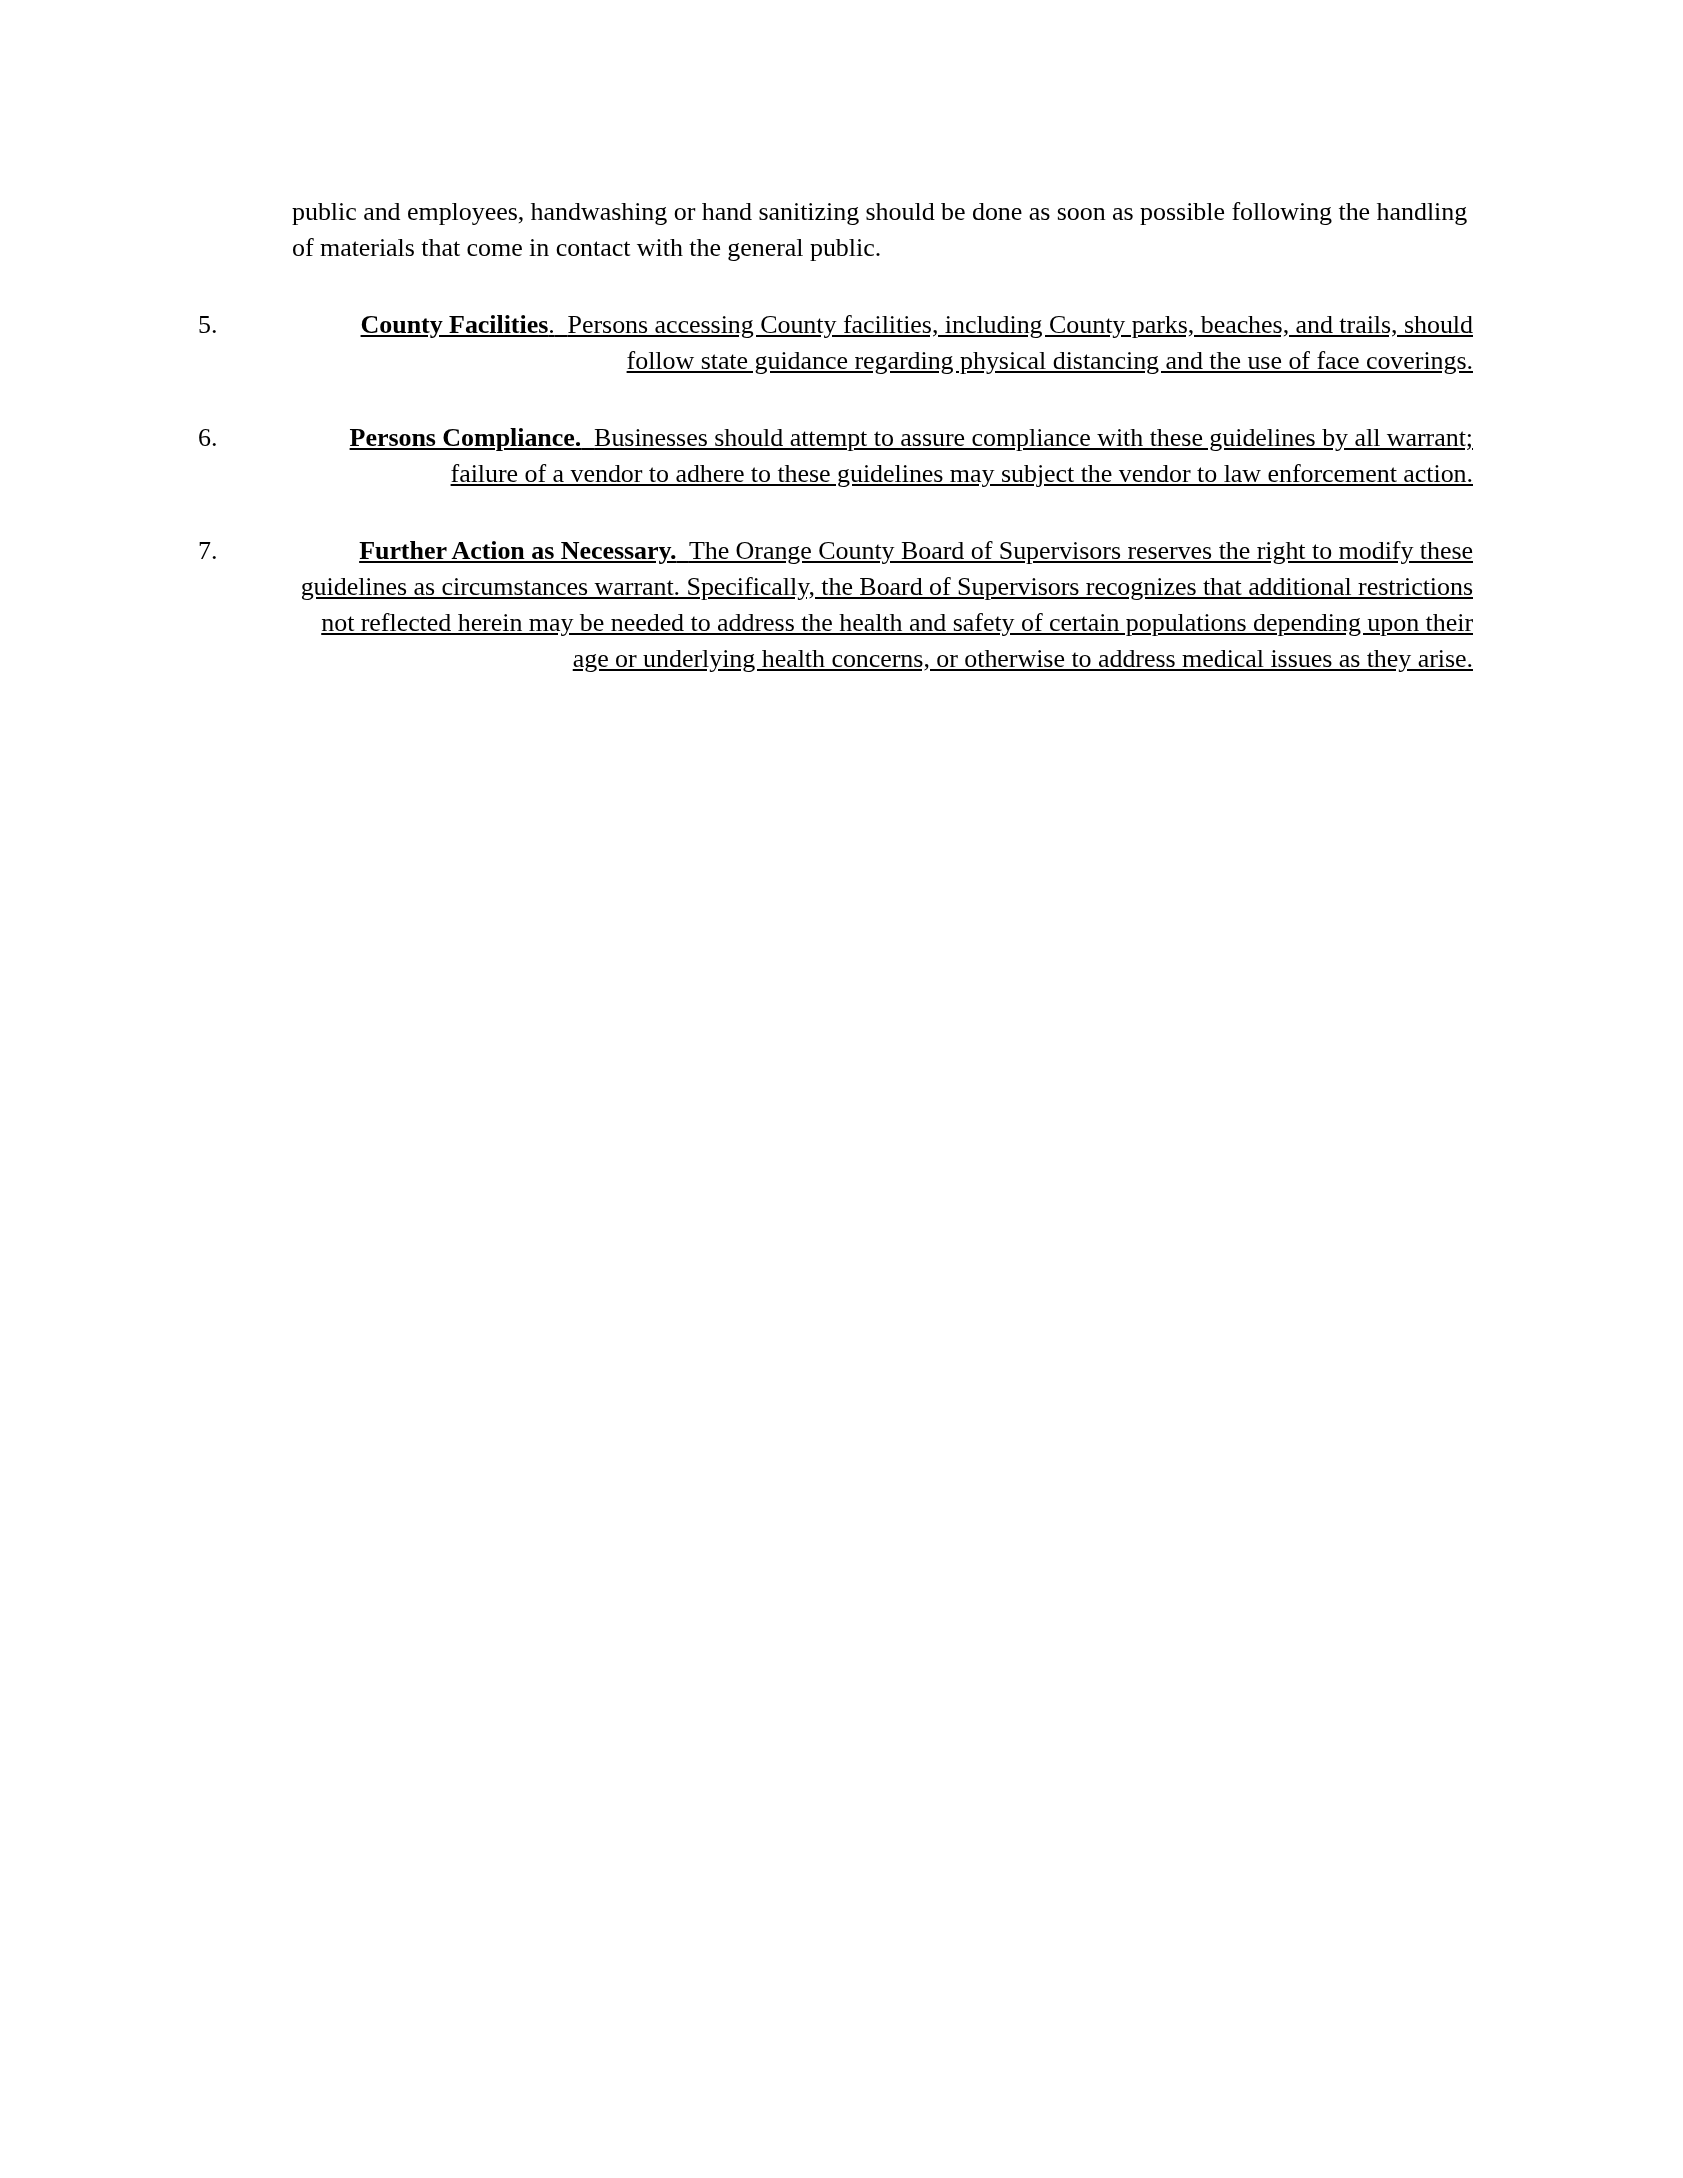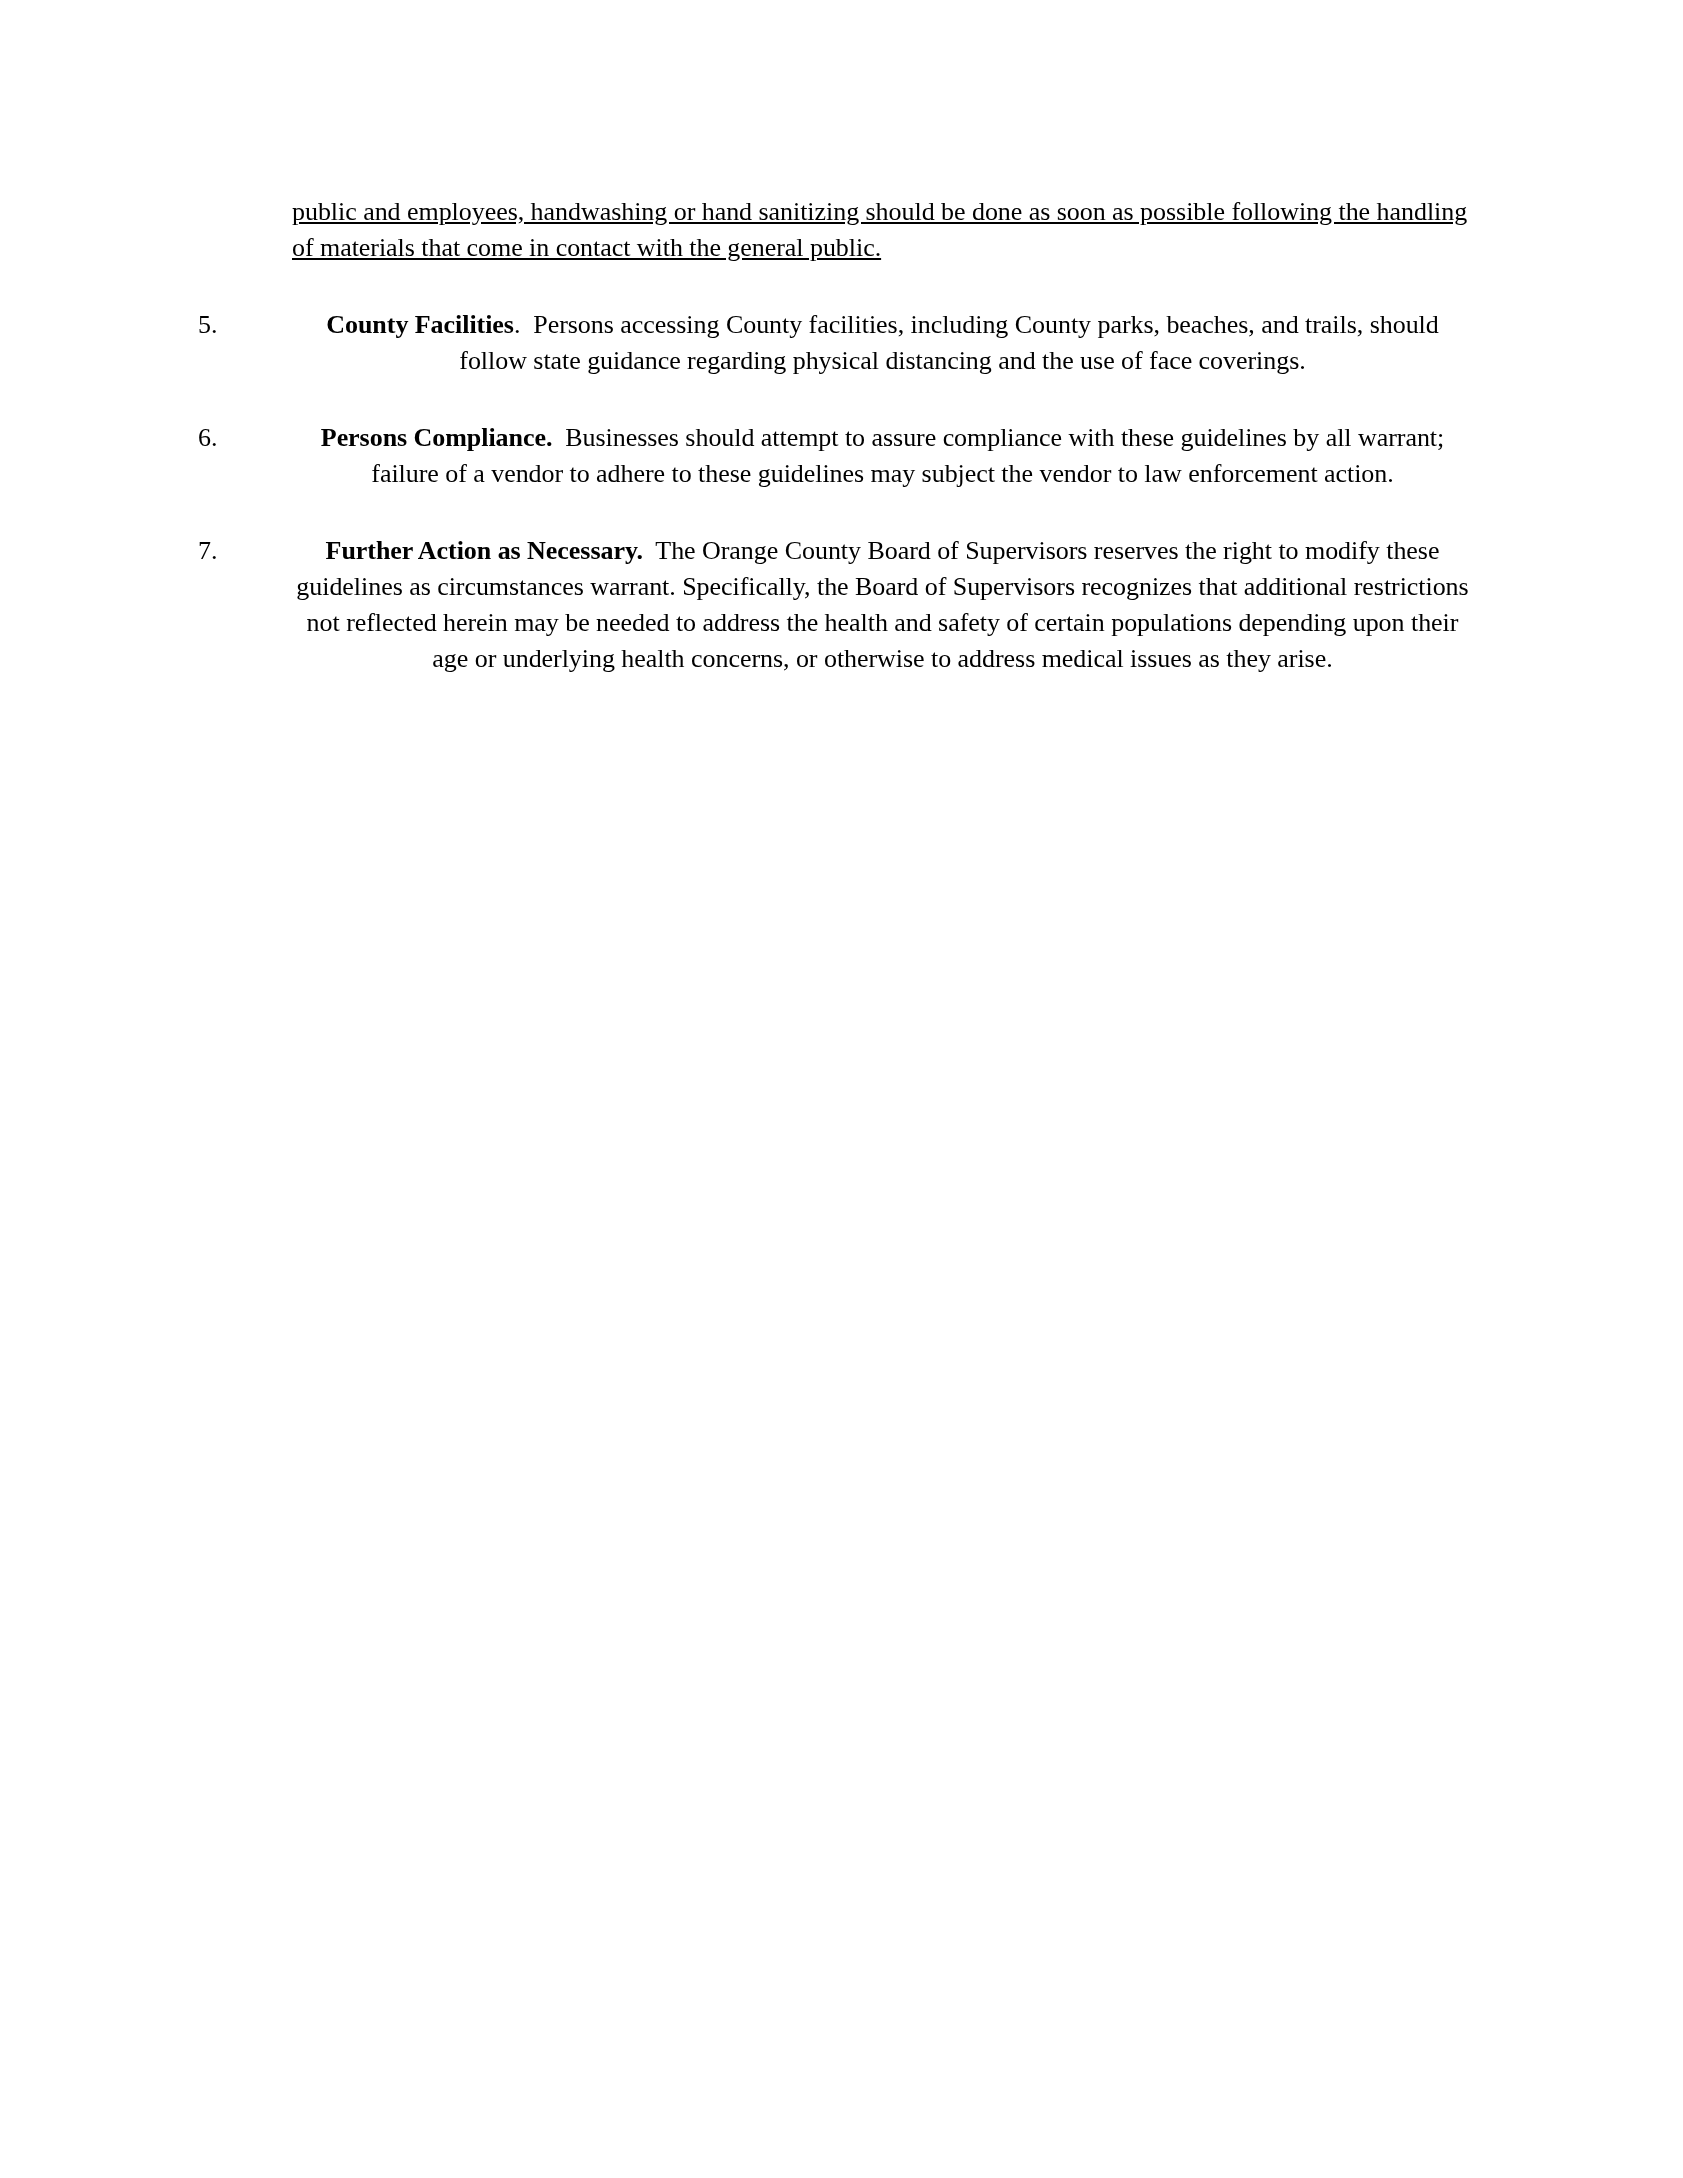--- a/index.html
+++ b/index.html
@@ -33,21 +33,20 @@
   }
 
   
   .continuation {
     margin: 0 0 0 98px;
     width: 1181px;
     font-size: 26px;
     line-height: 36px;
     text-align: left;
     letter-spacing: -0.05px;
-    text-decoration: underline;
   }
 
   
   .item {
     display: flex;
     align-items: flex-start;
     margin-top: 41px;
   }
 
   .item-number {
@@ -58,22 +57,23 @@
     text-align: left;
     padding-left: 4px;
     box-sizing: border-box;
   }
 
   .item-body {
     flex: 0 0 auto;
     width: 1181px;
     font-size: 26px;
     line-height: 36px;
-    text-align: center;
+    text-align: right;
     letter-spacing: -0.05px;
+    text-decoration: underline;
   }
 
   .run-in {
     font-weight: bold;
   }
 
   .run-in-period-regular {
     font-weight: normal;
   }
 

